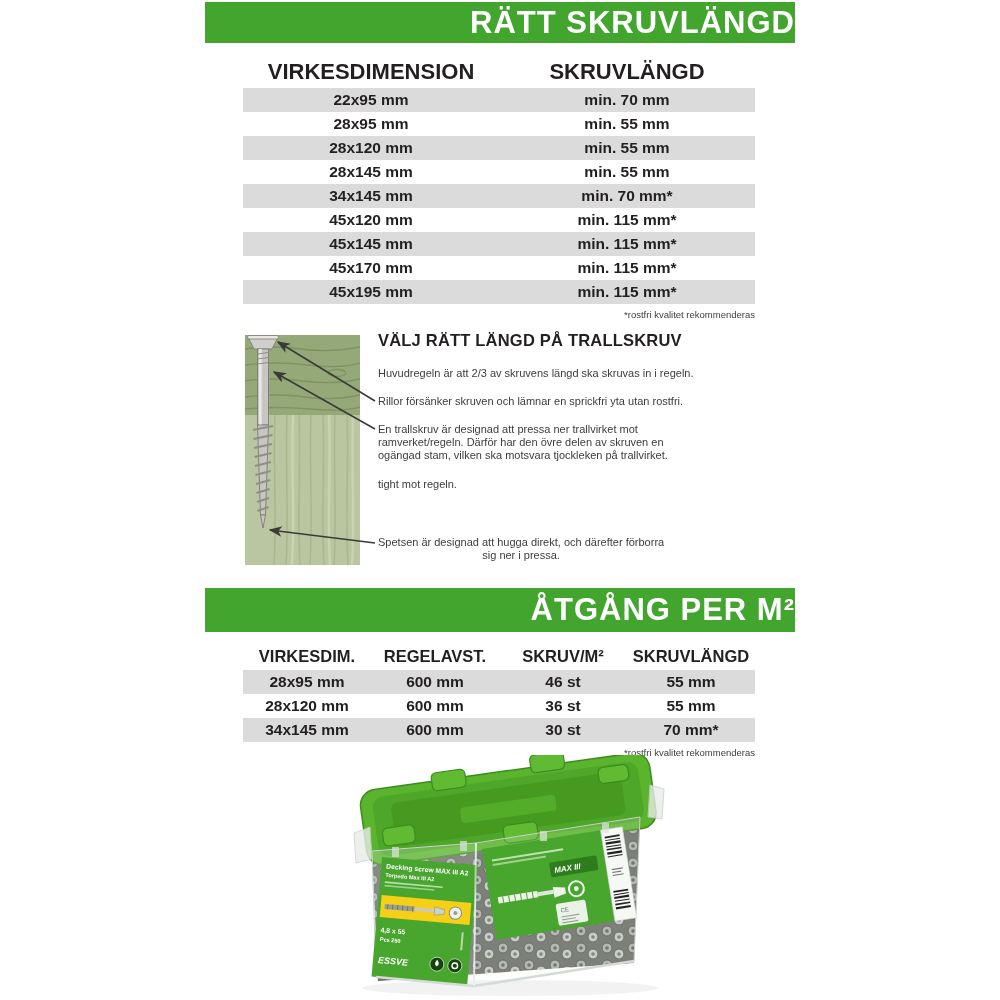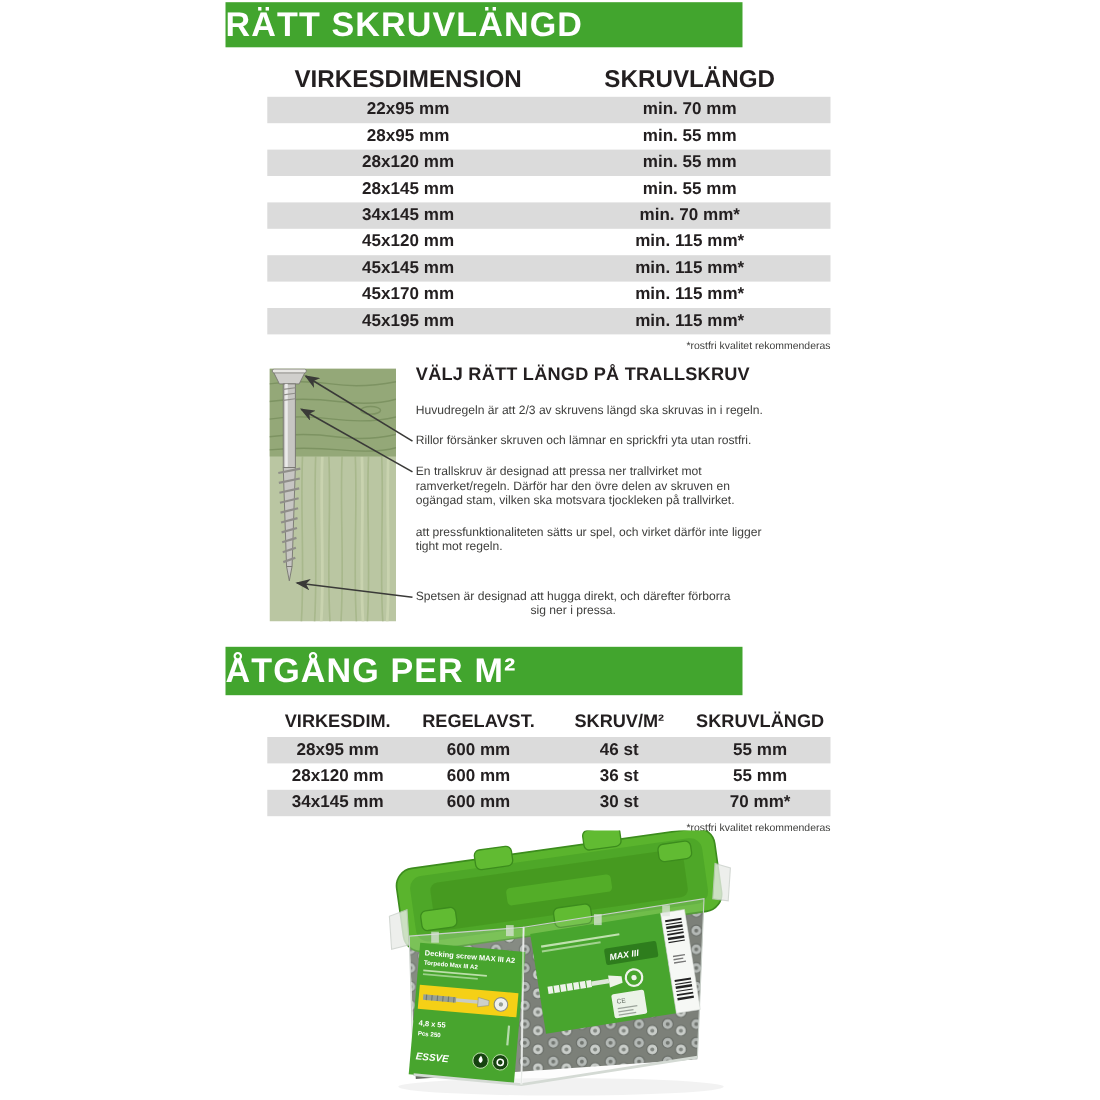--- a/index.html
+++ b/index.html
@@ -1,21 +1,21 @@
 <!DOCTYPE html>
 <html><head>
 <meta charset="utf-8">
 <style>
   html,body{margin:0;padding:0;background:#fff;}
   .page{position:relative;width:1000px;height:1000px;background:#ffffff;overflow:hidden;
         font-family:"Liberation Sans",sans-serif;color:#231f20;}
 
   
-  .banner{position:absolute;left:205px;width:470px;background:#42a52e;color:#ffffff;
-          display:flex;align-items:center;justify-content:flex-start;
+  .banner{position:absolute;left:205px;width:590px;background:#42a52e;color:#ffffff;
+          display:flex;align-items:center;justify-content:flex-end;
           font-weight:bold;letter-spacing:1px;}
   #banner1{top:2px;height:41px;font-size:31px;}
   #banner2{top:588px;height:44px;font-size:31px;}
 
   
   .dtable{position:absolute;left:243px;width:512px;}
   #table1{top:56px;}
   #table2{top:642px;}
   .t-head{display:flex;align-items:center;font-weight:bold;}
   #table1 .t-head{height:32px;font-size:22px;}
@@ -159,21 +159,20 @@
   <div id="guide-text">
     <div class="g-title">VÄLJ RÄTT LÄNGD PÅ TRALLSKRUV</div>
     <div class="g-par" id="g-p1">Huvudregeln är att 2/3 av skruvens längd ska skruvas in i regeln.</div>
     <div class="g-par" id="g-p2">Rillor försänker skruven och lämnar en sprickfri yta utan rostfri.</div>
     <div class="g-par" id="g-p3">
       <div>En trallskruv är designad att pressa ner trallvirket mot</div>
       <div>ramverket/regeln. Därför har den övre delen av skruven en</div>
       <div>ogängad stam, vilken ska motsvara tjockleken på trallvirket.</div>
     </div>
     <div class="g-par" id="g-obs">
-      <div>att pressfunktionaliteten sätts ur spel, och virket därför inte ligger</div>
       <div>tight mot regeln.</div>
     </div>
     <div class="g-par" id="g-p5">
       <div>Spetsen är designad att hugga direkt, och därefter förborra</div>
       <div>sig ner i pressa.</div>
     </div>
   </div>
 
   <div class="banner" id="banner2">
     <span>ÅTGÅNG PER M²</span>

